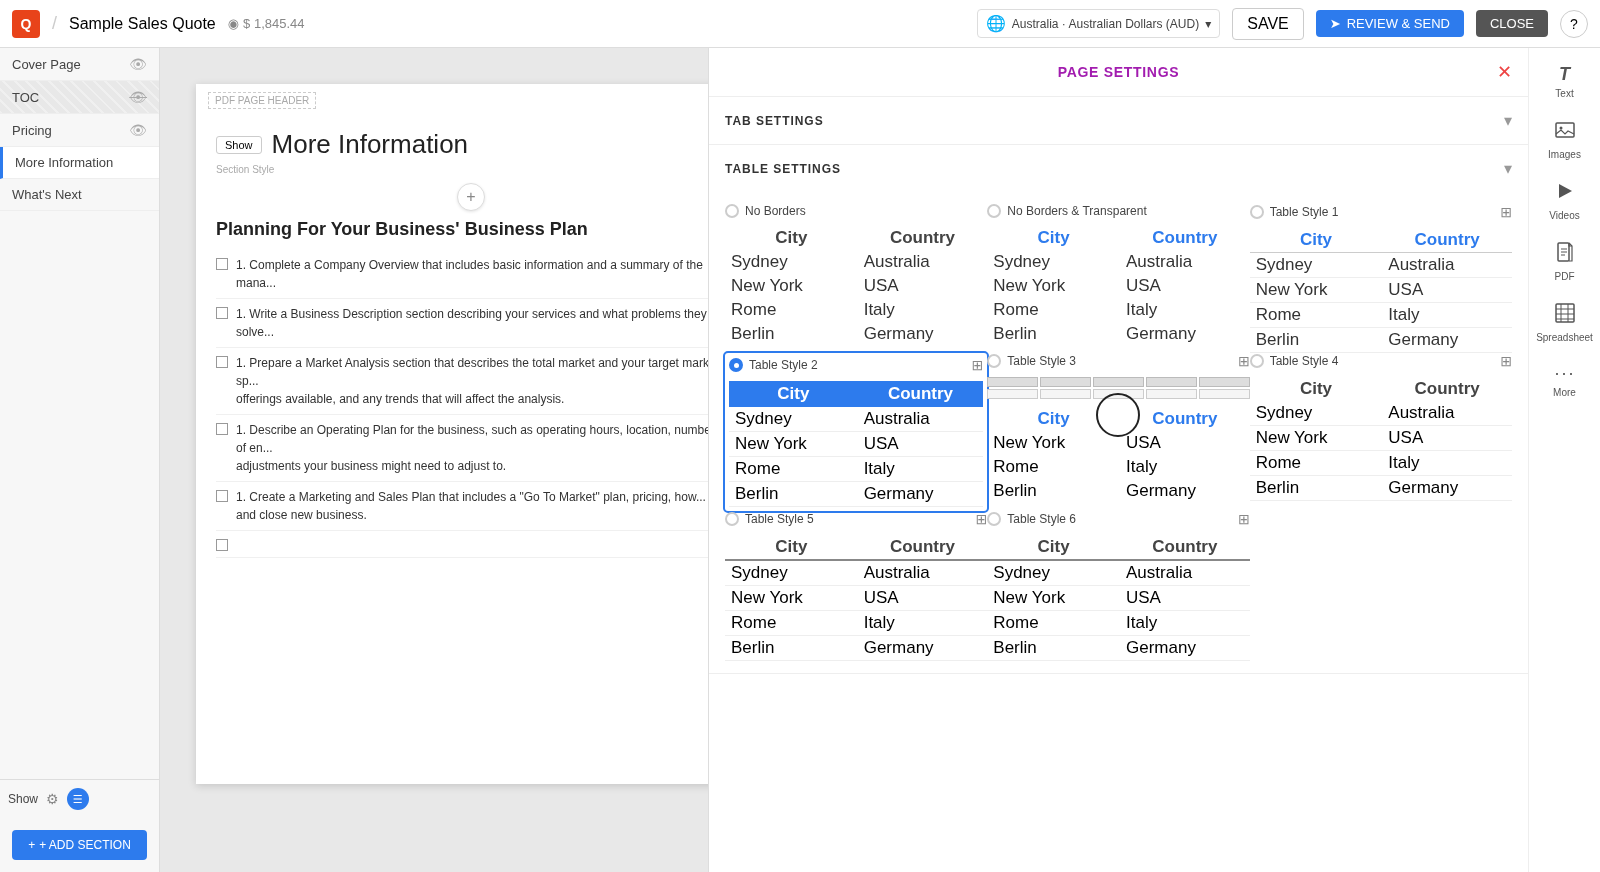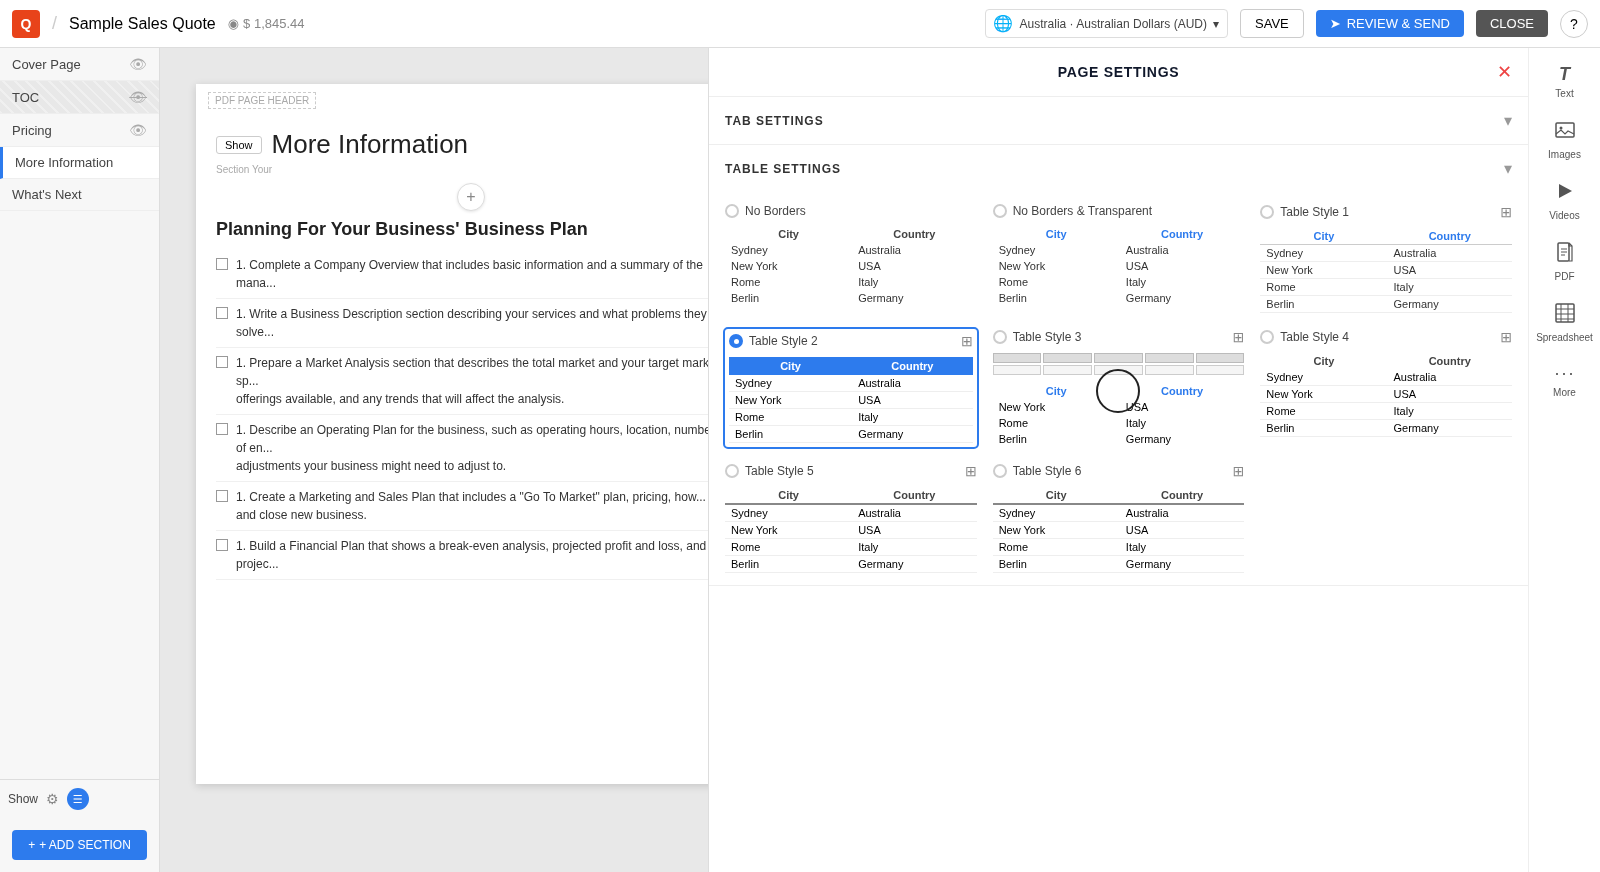--- a/index.html
+++ b/index.html
@@ -10,21 +10,21 @@
       display: flex; align-items: center; height: 48px;
       background: #fff; border-bottom: 1px solid #ddd; padding: 0 12px; gap: 12px;
     }
     .topbar-logo { width: 28px; height: 28px; background: #e8431a; border-radius: 4px; display: flex; align-items: center; justify-content: center; color: #fff; font-weight: bold; font-size: 14px; flex-shrink: 0; }
     .topbar-divider { color: #ccc; font-size: 18px; }
     .topbar-title { font-size: 16px; font-weight: 500; }
     .topbar-price { display: flex; align-items: center; gap: 4px; color: #888; font-size: 13px; }
     .topbar-spacer { flex: 1; }
     .topbar-locale { display: flex; align-items: center; gap: 6px; border: 1px solid #ddd; border-radius: 4px; padding: 4px 8px; cursor: pointer; font-size: 12px; color: #444; }
     .topbar-locale-flag { font-size: 16px; }
-    .btn-save { background: #fff; border: 1px solid #ccc; border-radius: 4px; padding: 6px 14px; cursor: pointer; font-size: 13px; font-weight: 500; }
+    .btn-save { background: #fff; border: 1px solid #ccc; border-radius: 4px; padding: 6px 14px; cursor: pointer; font-size: 16px; font-weight: 500; }
     .btn-review { background: #2d7bed; color: #fff; border: none; border-radius: 4px; padding: 6px 14px; cursor: pointer; font-size: 13px; font-weight: 500; display: flex; align-items: center; gap: 6px; }
     .btn-close-top { background: #555; color: #fff; border: none; border-radius: 4px; padding: 6px 14px; cursor: pointer; font-size: 13px; font-weight: 500; }
     .btn-help { width: 28px; height: 28px; border-radius: 50%; border: 1px solid #ccc; background: #fff; cursor: pointer; display: flex; align-items: center; justify-content: center; font-size: 14px; }
 
     
     .main-layout { display: flex; height: calc(872px - 48px); }
 
     
     .left-sidebar { width: 160px; background: #f7f7f7; border-right: 1px solid #ddd; display: flex; flex-direction: column; flex-shrink: 0; }
     .sidebar-item { padding: 8px 12px; display: flex; align-items: center; justify-content: space-between; cursor: pointer; font-size: 13px; color: #444; border-bottom: 1px solid #eee; }
@@ -48,42 +48,42 @@
     .add-section-btn { position: absolute; left: 50%; transform: translateX(-50%); background: #fff; border: 1px solid #ddd; border-radius: 50%; width: 28px; height: 28px; display: flex; align-items: center; justify-content: center; cursor: pointer; font-size: 16px; color: #888; box-shadow: 0 1px 3px rgba(0,0,0,0.1); }
     .sub-title { font-size: 18px; font-weight: 600; padding: 8px 20px 6px; color: #222; }
     .task-list { padding: 4px 20px; }
     .task-item { display: flex; align-items: flex-start; gap: 8px; padding: 6px 0; border-bottom: 1px solid #f0f0f0; font-size: 12px; color: #333; line-height: 1.5; }
     .task-checkbox { width: 12px; height: 12px; border: 1px solid #999; margin-top: 2px; flex-shrink: 0; }
     .three-dots { position: absolute; right: 8px; top: 50%; transform: translateY(-50%); color: #aaa; font-size: 16px; cursor: pointer; }
 
     
     .right-panel { width: 820px; background: #fff; border-left: 1px solid #ddd; display: flex; flex-direction: column; flex-shrink: 0; overflow: hidden; }
     .panel-header { display: flex; align-items: center; justify-content: center; padding: 16px; border-bottom: 1px solid #eee; position: relative; }
-    .panel-title { font-size: 14px; font-weight: 600; letter-spacing: 0.05em; text-transform: uppercase; color: #0f172a; }
+    .panel-title { font-size: 14px; font-weight: 600; letter-spacing: 0.05em; text-transform: uppercase; color: #a21caf; }
     .panel-close { position: absolute; right: 16px; top: 50%; transform: translateY(-50%); background: none; border: none; font-size: 18px; cursor: pointer; color: #e44; }
     .panel-body { flex: 1; overflow-y: auto; padding: 0; }
 
     
     .accordion-section { border-bottom: 1px solid #eee; }
     .accordion-header { display: flex; align-items: center; justify-content: space-between; padding: 14px 16px; cursor: pointer; }
     .accordion-label { font-size: 12px; font-weight: 600; letter-spacing: 0.08em; text-transform: uppercase; color: #333; }
     .accordion-arrow { color: #999; font-size: 16px; }
 
     
-    .table-styles-grid { padding: 12px 16px; display: grid; grid-template-columns: repeat(3, 1fr); gap: 16px; }
+    .table-styles-grid { padding: 12px 16px; display: grid; grid-template-columns: repeat(3, 1fr); gap: 0; }
     .table-style-option { display: flex; flex-direction: column; gap: 4px; }
     .table-style-header { display: flex; align-items: center; gap: 6px; margin-bottom: 4px; }
     .radio-circle { width: 14px; height: 14px; border-radius: 50%; border: 2px solid #ccc; flex-shrink: 0; display: flex; align-items: center; justify-content: center; }
     .radio-circle.checked { border-color: #2d7bed; background: #2d7bed; }
     .radio-circle.checked::after { content: ''; width: 5px; height: 5px; background: #fff; border-radius: 50%; }
     .style-name { font-size: 12px; color: #444; }
     .grid-icon { color: #888; cursor: pointer; font-size: 14px; }
 
     
-    .mini-table { width: 100%; border-collapse: collapse; font-size: 11px; }
+    .mini-table { width: 100%; border-collapse: collapse; font-size: 17px; }
     .mini-table th, .mini-table td { padding: 2px 6px; }
 
     
     .style-no-border .mini-table th { color: #2d7bed; font-weight: 600; border: none; }
     .style-no-border .mini-table td { border: none; color: #333; }
 
     
     .style-no-border-trans .mini-table th { color: #2d7bed; font-weight: 600; border: none; }
     .style-no-border-trans .mini-table td { border: none; color: #333; }
 
@@ -166,21 +166,21 @@
     </button>
   </div>
 
   <div class="center-content">
     <div class="page-container">
       <div class="pdf-header-label">PDF PAGE HEADER</div>
       <div class="page-title-row">
         <button class="show-btn">Show</button>
         <span class="page-title">More Information</span>
       </div>
-      <div class="section-title-label">Section Your</div>
+      <div class="section-title-label">Section Style</div>
       <div style="position: relative; height: 28px;">
         <div class="add-section-btn" style="top:0;">+</div>
       </div>
       <div class="sub-title">Planning For Your Business' Business Plan</div>
       <div class="task-list">
         <div class="task-item" style="position:relative;">
           <div class="task-checkbox"></div>
           <span>1. Complete a Company Overview that includes basic information and a summary of the mana...</span>
         </div>
         <div class="task-item">
@@ -207,21 +207,20 @@
         <div class="task-item">
           <div class="task-checkbox"></div>
           <div>
             <span>1. Create a Marketing and Sales Plan that includes a "Go To Market" plan, pricing, how...</span>
             <br>
             <span>and close new business.</span>
           </div>
         </div>
         <div class="task-item">
           <div class="task-checkbox"></div>
-          <span>1. Build a Financial Plan that shows a break-even analysis, projected profit and loss, and projec...</span>
         </div>
       </div>
     </div>
   </div>
 
   <div class="right-panel">
     <div class="panel-header">
       <span class="panel-title">PAGE SETTINGS</span>
       <button class="panel-close">✕</button>
     </div>

